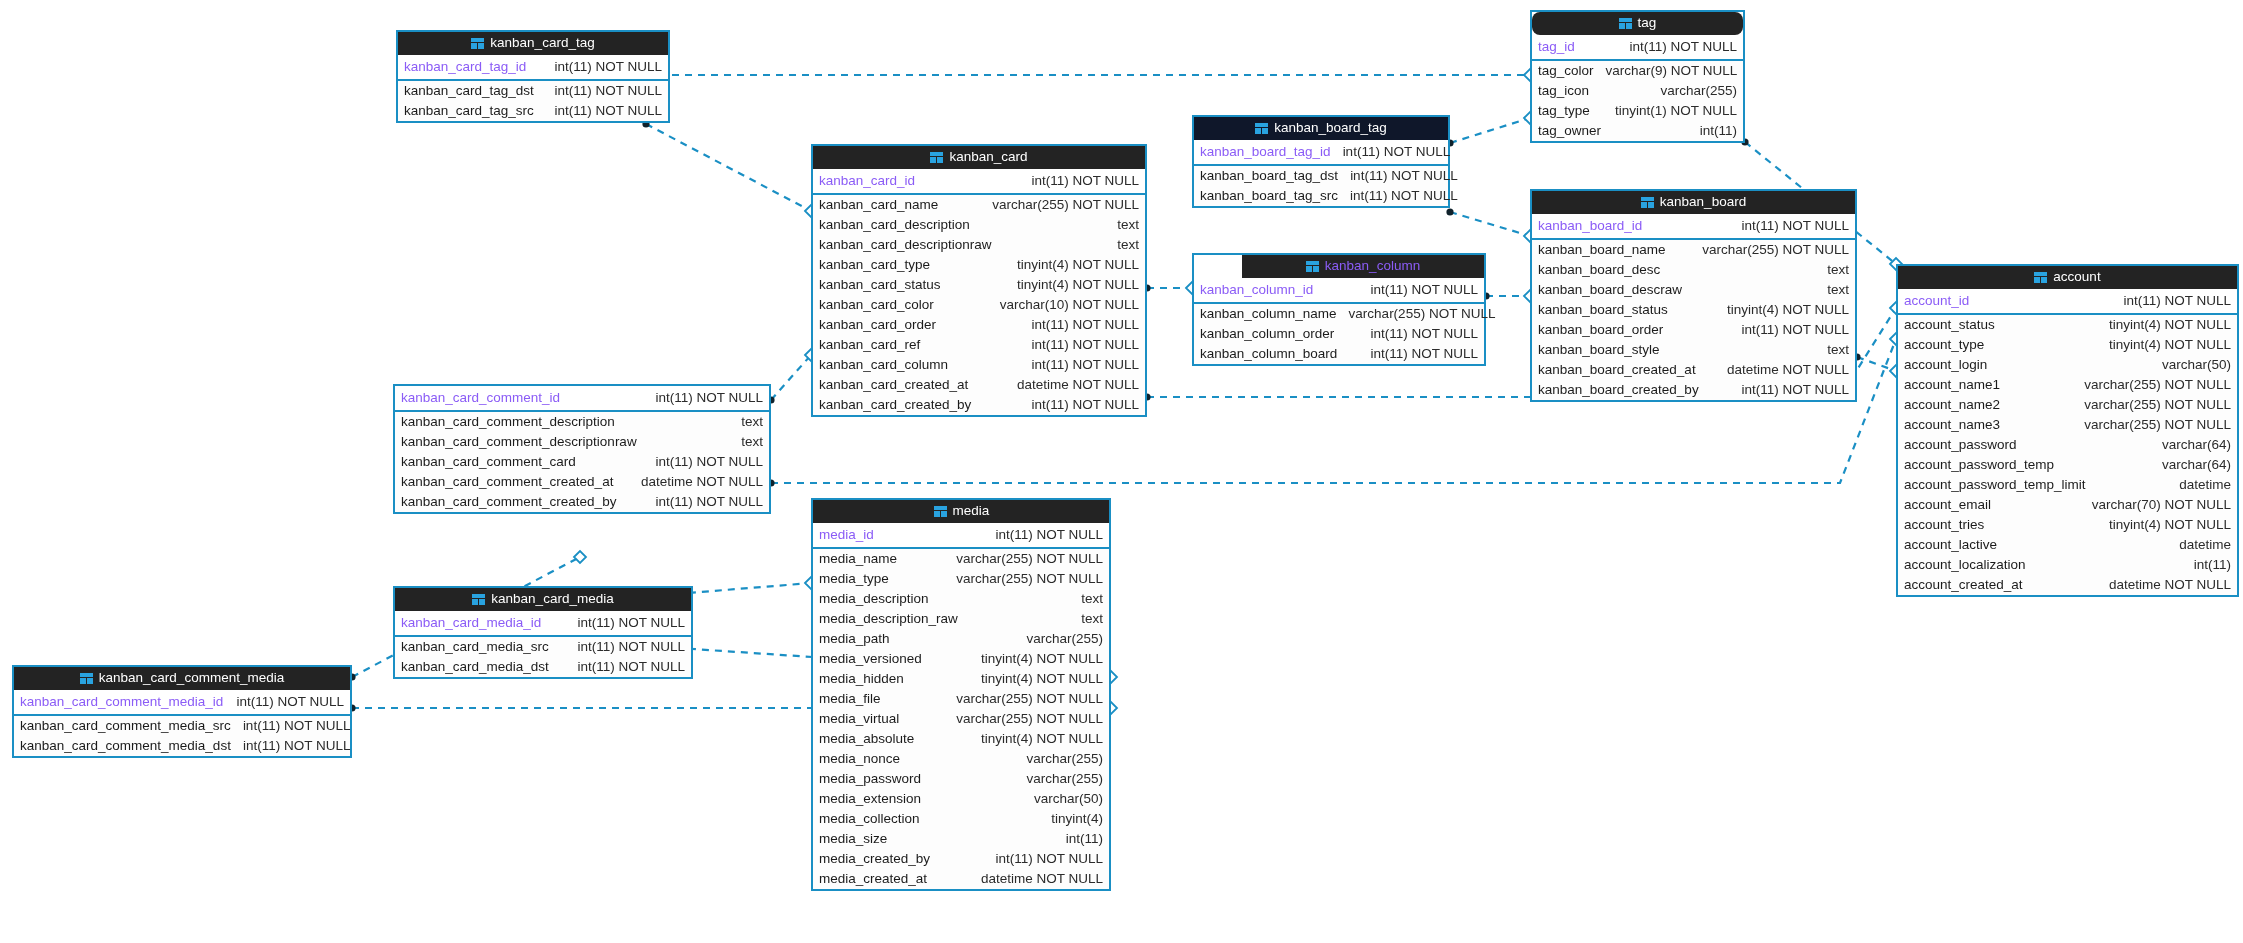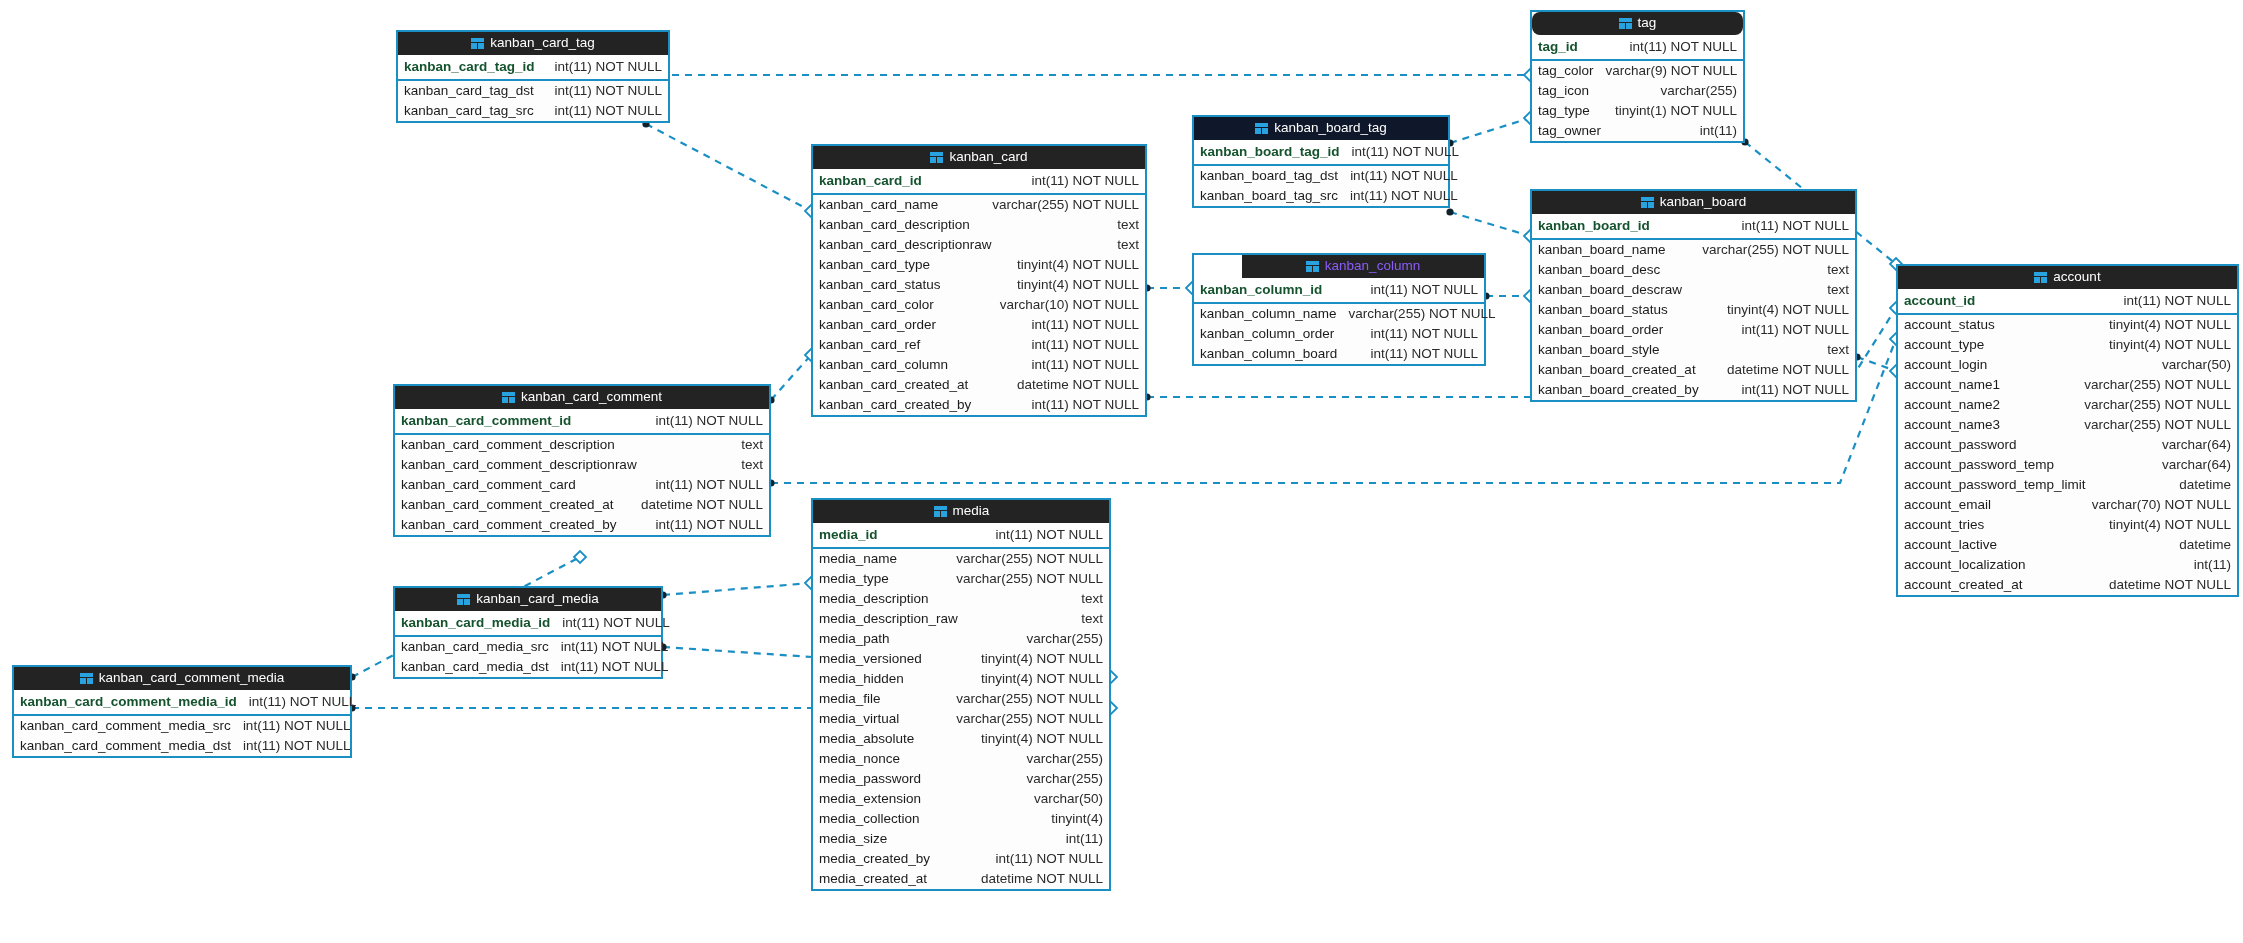--- a/index.html
+++ b/index.html
@@ -71,22 +71,22 @@
     display: flex;
     justify-content: space-between;
     align-items: baseline;
     padding: 3px 6px 4px 6px;
     border-bottom: 2px solid #1a8fc4;
     background: #ffffff;
     white-space: nowrap;
     line-height: 17px;
   }
   .pk-row .col-name {
-    font-weight: bold;
-    color: #14532d;
+    font-weight: normal;
+    color: #8b5cf6;
   }
   .field-list {
     background: #fdfdfd;
   }
   .field-row {
     display: flex;
     justify-content: space-between;
     align-items: baseline;
     padding: 1px 6px 2px 6px;
     white-space: nowrap;
@@ -465,28 +465,20 @@
             <span class="col-name">account_localization</span>
             <span class="col-type">int(11)</span>
           </div>
           <div class="field-row">
             <span class="col-name">account_created_at</span>
             <span class="col-type">datetime NOT NULL</span>
           </div>
         </div>
       </div>
       <div class="entity" style="left: 393px; top: 384px; width: 378px; border-color: rgb(26, 143, 196);">
-        <div class="entity-header" style="background: rgb(35, 35, 35); color: rgb(255, 255, 255);">
-          <span class="tbl-icon">
-            <i class="bar" style="background: rgb(41, 163, 224);"></i>
-            <i class="c1" style="background: rgb(41, 163, 224);"></i>
-            <i class="c2" style="background: rgb(41, 163, 224);"></i>
-          </span>
-          <span>kanban_card_comment</span>
-        </div>
         <div class="pk-row" style="border-bottom-color: rgb(26, 143, 196);">
           <span class="col-name">kanban_card_comment_id</span>
           <span class="col-type">int(11) NOT NULL</span>
         </div>
         <div class="field-list">
           <div class="field-row">
             <span class="col-name">kanban_card_comment_description</span>
             <span class="col-type">text</span>
           </div>
           <div class="field-row">
@@ -584,21 +576,21 @@
           <div class="field-row">
             <span class="col-name">media_created_by</span>
             <span class="col-type">int(11) NOT NULL</span>
           </div>
           <div class="field-row">
             <span class="col-name">media_created_at</span>
             <span class="col-type">datetime NOT NULL</span>
           </div>
         </div>
       </div>
-      <div class="entity" style="left: 393px; top: 586px; width: 270px; border-color: rgb(26, 143, 196);">
+      <div class="entity" style="left: 393px; top: 586px; width: 300px; border-color: rgb(26, 143, 196);">
         <div class="entity-header" style="background: rgb(35, 35, 35); color: rgb(255, 255, 255);">
           <span class="tbl-icon">
             <i class="bar" style="background: rgb(41, 163, 224);"></i>
             <i class="c1" style="background: rgb(41, 163, 224);"></i>
             <i class="c2" style="background: rgb(41, 163, 224);"></i>
           </span>
           <span>kanban_card_media</span>
         </div>
         <div class="pk-row" style="border-bottom-color: rgb(26, 143, 196);">
           <span class="col-name">kanban_card_media_id</span>

